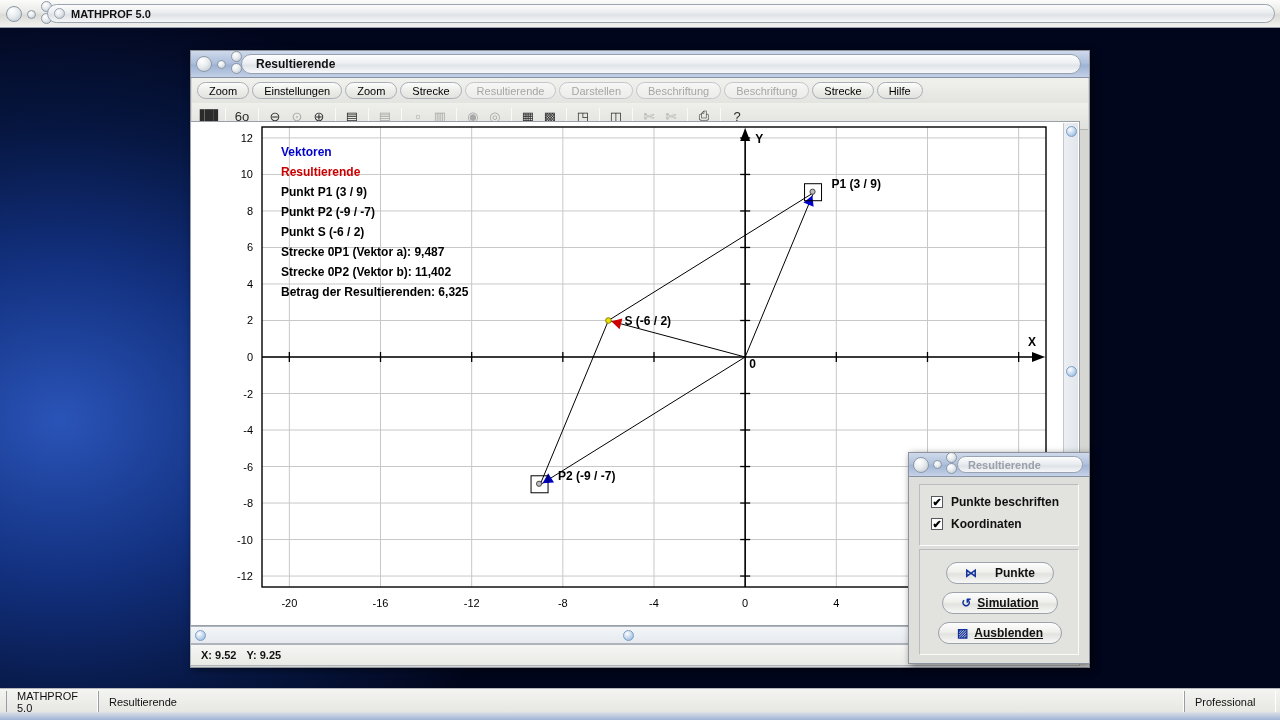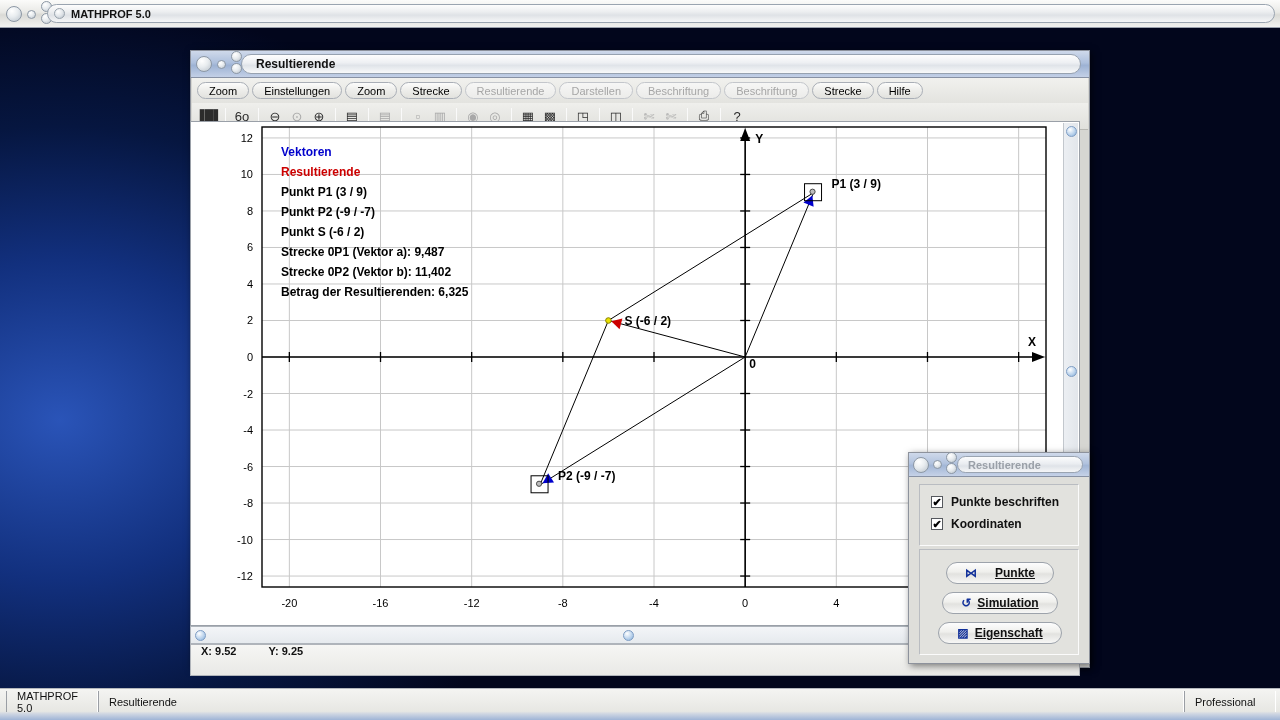--- a/index.html
+++ b/index.html
@@ -120,24 +120,24 @@
     background:linear-gradient(180deg,#f3f5f8 0%,#e6eaee 100%);
     border:1px solid #aeb4bb;
   }
   #hscroll .thumb{
     position:absolute; top:3px; width:11px; height:11px; border-radius:50%;
     background:radial-gradient(circle at 35% 30%,#fff 0%,#cfe0f2 40%,#86b0dc 100%);
     border:1px solid #7e9dc4;
   }
   
   #coordbar{
-    position:absolute; left:190px; top:644px; width:890px; height:32px;
+    position:absolute; left:190px; top:644px; width:890px; height:22px;
     background:linear-gradient(180deg,#f6f6f4 0%,#e9e9e6 100%);
     border:1px solid #b0b4ba;
-    display:flex; align-items:flex-start; padding-left:10px; gap:32px;
+    display:flex; align-items:center; padding-left:10px; gap:10px;
     font-size:11px; color:#111; font-weight:bold;
   }
   
   #dialog{
     position:absolute; left:908px; top:452px; width:182px; height:212px;
     background:#dededa; border:1px solid #8d929c;
     box-shadow:2px 2px 7px rgba(0,0,0,0.5);
   }
   #dialog-titlebar{
     position:absolute; left:0; top:0; width:180px; height:24px;
@@ -451,29 +451,29 @@
       </div>
       <div class="chk-row" style="margin: 8px 0px 0px 11px;">
         <span class="chk-box">✔</span>
         <span>Koordinaten</span>
       </div>
     </div>
 
   <div class="dlg-group" id="dlg-buttons" style="left:10px; top:96px; width:160px; height:106px;">
       <div class="dlg-btn" style="left: 26px; top: 12px; width: 108px;">
         <span style="font-size: 12px; color: rgb(17, 48, 154);">⋈</span>
-        <span style="text-decoration: underline; margin-left: 12px;">Punkte</span>
+        <span style=" margin-left: 12px;">Punkte</span>
       </div>
       <div class="dlg-btn" style="left: 22px; top: 42px; width: 116px;">
         <span style="font-size: 12px; color: rgb(17, 48, 154);">↺</span>
         <span style="text-decoration: underline;">Simulation</span>
       </div>
       <div class="dlg-btn" style="left: 18px; top: 72px; width: 124px;">
         <span style="font-size: 12px; color: rgb(17, 48, 154);">▨</span>
-        <span style="text-decoration: underline;">Eigenschaft</span>
+        <span style="text-decoration: underline;">Ausblenden</span>
       </div>
     </div>
 </div>
 
 <div id="taskbar">
   <div class="task-cell" id="task-cell-0" style="left:6px; width:92px;">
     <span>MATHPROF 5.0</span>
   </div>
   <div class="task-cell" id="task-cell-1" style="left:98px; width:1086px;">
     <span>Resultierende</span>

